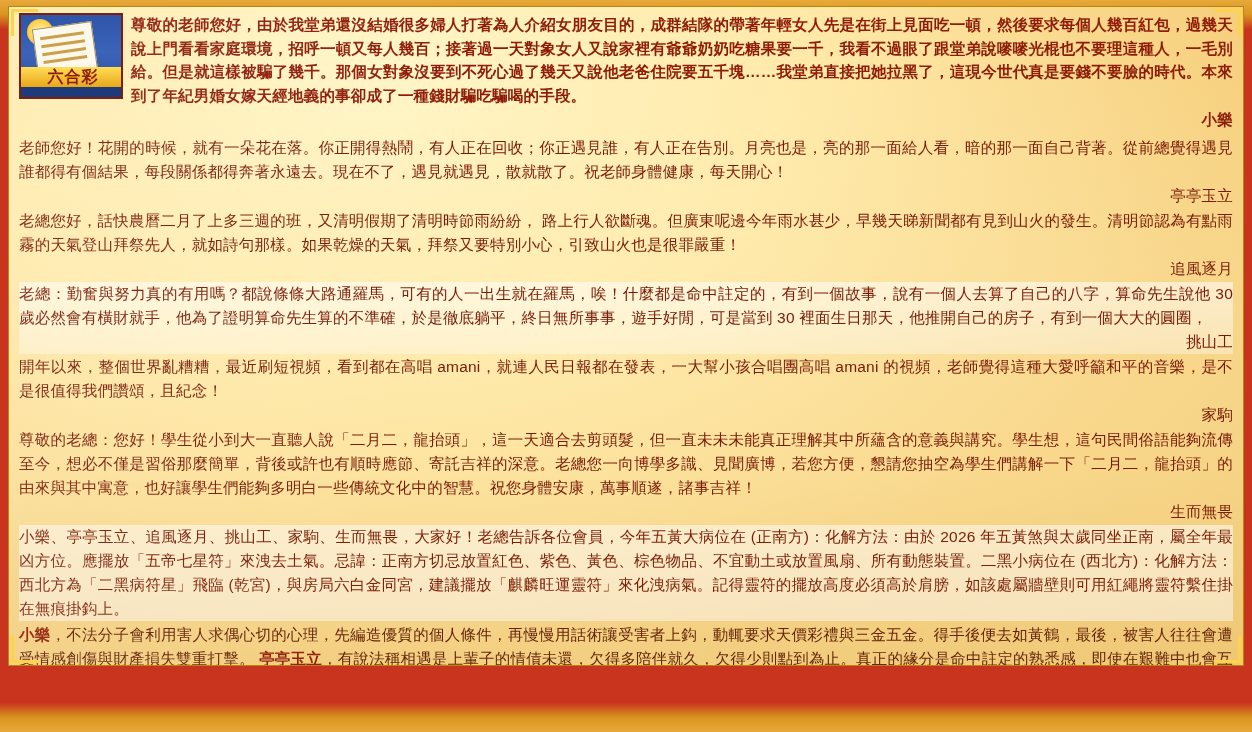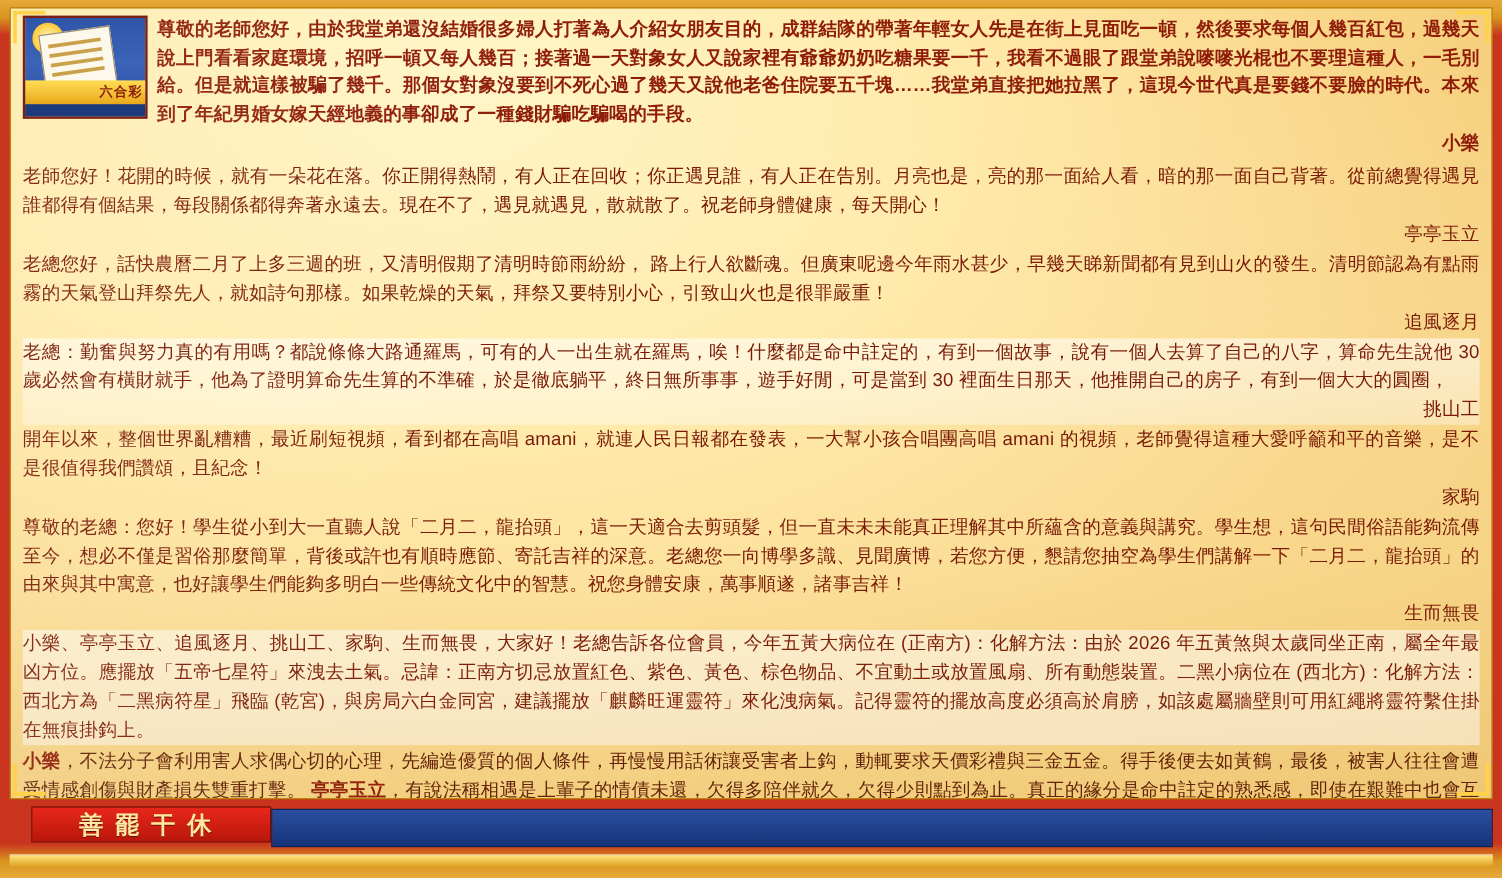--- a/index.html
+++ b/index.html
@@ -50,23 +50,22 @@
     background:#fdf8ec;border:1px solid #9a8c6a;
     transform:rotate(-8deg);
   }
   .logo .card:after{
     content:"";position:absolute;left:6px;top:8px;width:44px;height:3px;background:#c9a14a;
     box-shadow:0 8px 0 #c9a14a,0 16px 0 #c9a14a,0 24px 0 #c9a14a;
   }
   .logo .ribbon{
     position:absolute;left:0;bottom:10px;width:104px;height:20px;
     background:linear-gradient(180deg,#ffdd55,#e8a71a);
-    color:#8c1d0c;font-size:11px;line-height:20px;text-align:center;font-weight:bold;
+    color:#8c1d0c;font-size:16px;line-height:20px;text-align:center;font-weight:bold;
     letter-spacing:1px;
-    padding-left:28px;
   }
   .logo .base{
     position:absolute;left:0;bottom:0;width:104px;height:10px;background:#1d3a7a;
   }
   .toptext{
     flex:1 1 auto;
     color:#8e1c08;
     font-size:15.5px;
     line-height:1.52;
     text-align:justify;
@@ -185,20 +184,13 @@
         <span class="nm">亭亭玉立</span><span>，有說法稱相遇是上輩子的情債未還，欠得多陪伴就久，欠得少則點到為止。真正的緣分是命中註定的熟悉感，即使在艱難中也會互相珍惜與吸引，彼此能產生心靈共鳴。緣分無對錯早晚之分，來了就是剛剛好，坦然接受並珍惜每次相遇。</span>
         
         
         
         
       </div>
     </div>
 
   </div>
 
-  <div class="footer">
-    <div class="plaque-wrap">
-      <div class="plaque">善罷干休</div>
-    </div>
-    <div class="blue-strip"></div>
-    <div class="goldbar"></div>
-  </div>
 </div>
 
 </body></html>

